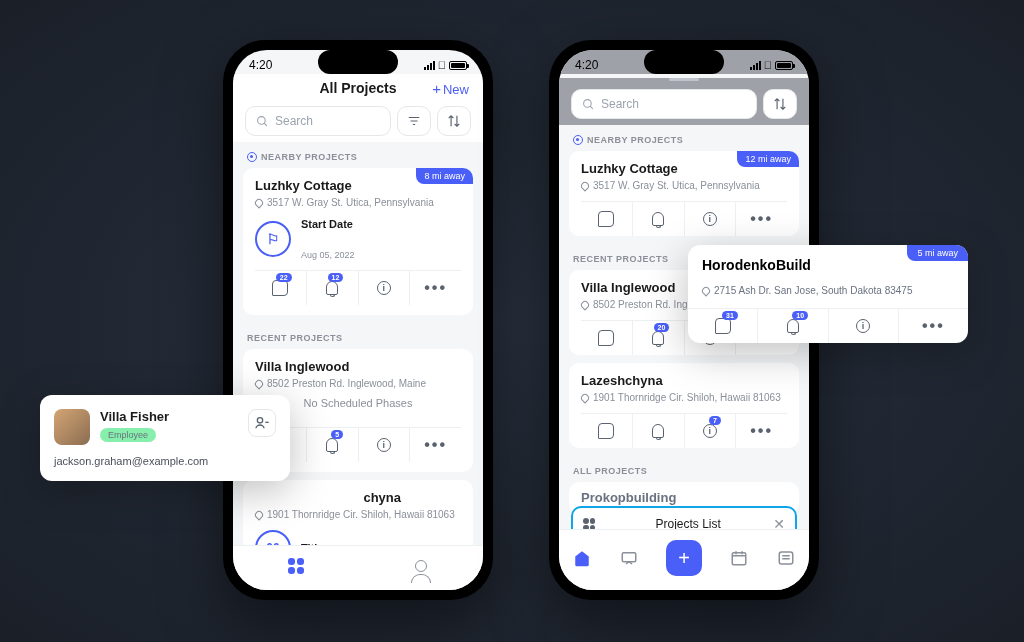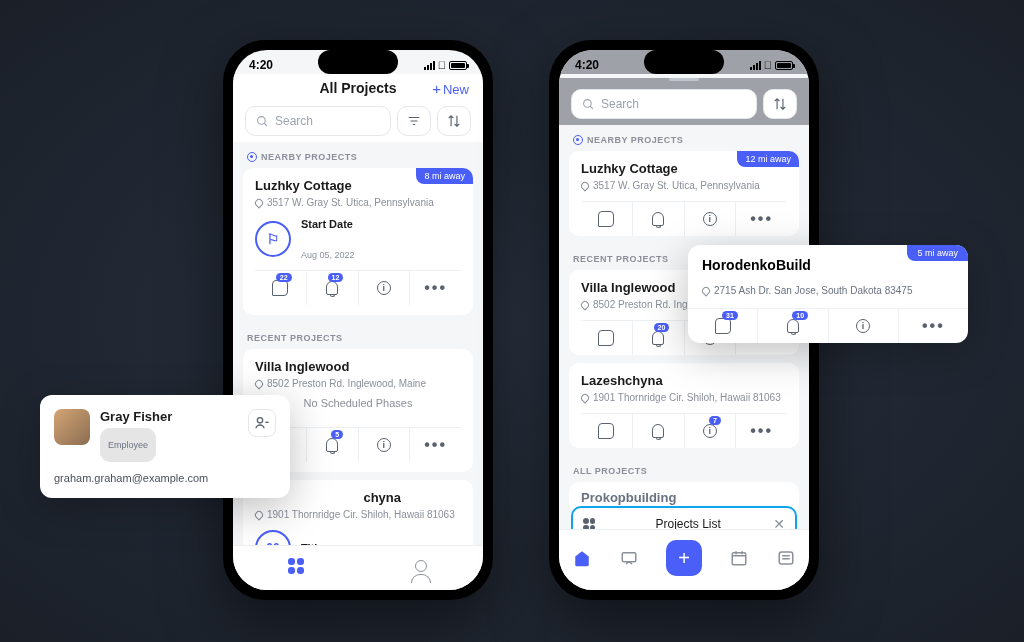--- a/index.html
+++ b/index.html
@@ -4,21 +4,21 @@
 <style>
   * { box-sizing: border-box; margin: 0; padding: 0; font-family: -apple-system, BlinkMacSystemFont, 'Segoe UI', sans-serif; }
   body { background: radial-gradient(ellipse at center, #2a3240 0%, #1a1f28 100%); width: 1024px; height: 642px; position: relative; overflow: hidden; }
   
   .phone { position: absolute; width: 270px; height: 560px; background: #000; border-radius: 42px; padding: 10px; box-shadow: 0 20px 60px rgba(0,0,0,0.5); }
   .phone-left { left: 223px; top: 40px; }
   .phone-right { left: 549px; top: 40px; }
   .screen { width: 100%; height: 100%; background: #f5f6f8; border-radius: 34px; overflow: hidden; position: relative; }
   .notch { position: absolute; top: 10px; left: 50%; transform: translateX(-50%); width: 80px; height: 24px; background: #000; border-radius: 14px; z-index: 100; }
   
-  .status-bar { display: flex; justify-content: space-between; align-items: center; padding: 8px 16px 2px; font-size: 12px; font-weight: 700; }
+  .status-bar { display: flex; justify-content: space-between; align-items: center; padding: 8px 16px 2px; font-size: 12px; font-weight: 400; }
   .status-bar.dim { background: #9ea2a8; }
   .status-right { display: flex; gap: 3px; align-items: center; }
   .sig { display: inline-flex; gap: 1px; align-items: flex-end; }
   .sig span { width: 2px; background: #000; display: inline-block; }
   .sig span:nth-child(1){height:3px} .sig span:nth-child(2){height:5px} .sig span:nth-child(3){height:7px} .sig span:nth-child(4){height:9px}
   .wifi { font-size: 11px; }
   .batt { width: 18px; height: 9px; border: 1px solid #000; border-radius: 2px; position: relative; }
   .batt::after { content:''; position:absolute; right:-3px; top:2px; width:2px; height:4px; background:#000; border-radius:0 1px 1px 0; }
   .batt::before { content:''; position:absolute; left:1px; top:1px; width:14px; height:5px; background:#000; border-radius:1px; }
   
@@ -73,21 +73,21 @@
   .pill { position:absolute; bottom:48px; left:12px; right:12px; background:#fff; border:2px solid #0ea5e9; border-radius:10px; display:flex; align-items:center; padding:8px 10px; }
   .pill-icon { margin-right:8px; }
   .pill-title { flex:1; text-align:center; font-size:12px; font-weight:500; color:#1a1a1a; }
   .pill-close { color:#8a8f99; font-size:14px; }
   
   
   .overlay-contact { position:absolute; left:40px; top:395px; width:250px; background:#fff; border-radius:12px; box-shadow:0 10px 40px rgba(0,0,0,0.25); padding:14px; }
   .contact-top { display:flex; align-items:flex-start; gap:10px; }
   .avatar { width:36px; height:36px; border-radius:8px; background:linear-gradient(135deg,#d4a574,#8a6d52); }
   .contact-name { font-size:13px; font-weight:600; color:#1a1a1a; }
-  .role-chip { display:inline-block; margin-top:4px; background:#e5e5e5; color:#6a7280; font-size:9px; padding:12px 8px; border-radius:10px; }
+  .role-chip { display:inline-block; margin-top:4px; background:#86efac; color:#6a7280; font-size:9px; padding:2px 8px; border-radius:10px; }
   .contact-act { position:absolute; right:14px; top:14px; width:28px; height:28px; border:1px solid #e5e7eb; border-radius:8px; display:flex; align-items:center; justify-content:center; }
   .contact-line { font-size:11px; color:#4a4f5a; margin-top:10px; }
   
   .overlay-project { position:absolute; left:688px; top:245px; width:280px; background:#fff; border-radius:12px; box-shadow:0 10px 40px rgba(0,0,0,0.25); overflow:hidden; }
   .op-body { padding:12px 14px; position:relative; }
   .op-badge { position:absolute; top:0; right:0; background:#4a5ff7; color:#fff; font-size:9px; padding:3px 10px; border-radius:0 0 0 8px;margin-left:35px; }
   .op-title { font-size:14px; font-weight:600; }
   .op-addr { font-size:10px; color:#6a7280; margin-top:12px; display:flex; gap:4px; align-items:center; }
   .op-phase { display:flex; gap:12px; align-items:center; margin-top:12px; }
   .ring { width:42px; height:42px; border-radius:50%; border:3px solid #e5e7eb; border-top-color:#4a5ff7; border-right-color:#4a5ff7; display:flex; align-items:center; justify-content:center; font-size:12px; font-weight:600; color:#4a5ff7; }
@@ -394,32 +394,32 @@
           </svg>
         </div>
     </div>
   </div>
 </div>
 
 <div class="overlay-contact">
   <div class="contact-top">
     <div class="avatar"></div>
     <div>
-      <div class="contact-name">Gray Fisher</div>
+      <div class="contact-name">Villa Fisher</div>
       <span class="role-chip">Employee</span>
     </div>
   </div>
   <div class="contact-act">
     <svg width="16" height="16" viewBox="0 0 24 24" fill="none" stroke="#5a6270" stroke-width="2">
         <circle cx="9" cy="8" r="4"></circle>
         <path d="M3 20c0-3 3-5 6-5s6 2 6 5"></path>
         <line x1="17" y1="11" x2="22" y2="11"></line>
       </svg>
   </div>
-  <div class="contact-line">graham.graham@example.com</div>
+  <div class="contact-line">jackson.graham@example.com</div>
 </div>
 
 <div class="overlay-project">
   <div class="op-body">
     <span class="op-badge">5 mi away</span>
     <div class="op-title">HorodenkoBuild</div>
     <div class="op-addr">
         <span class="pin"></span>
         <span>2715 Ash Dr. San Jose, South Dakota 83475</span>
       </div>

